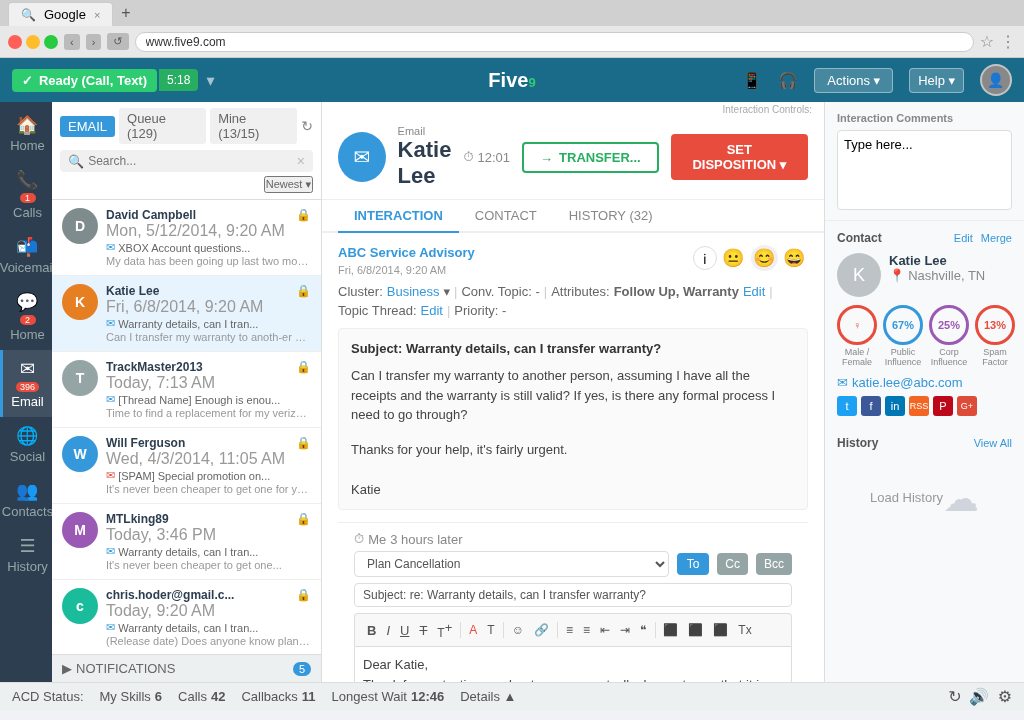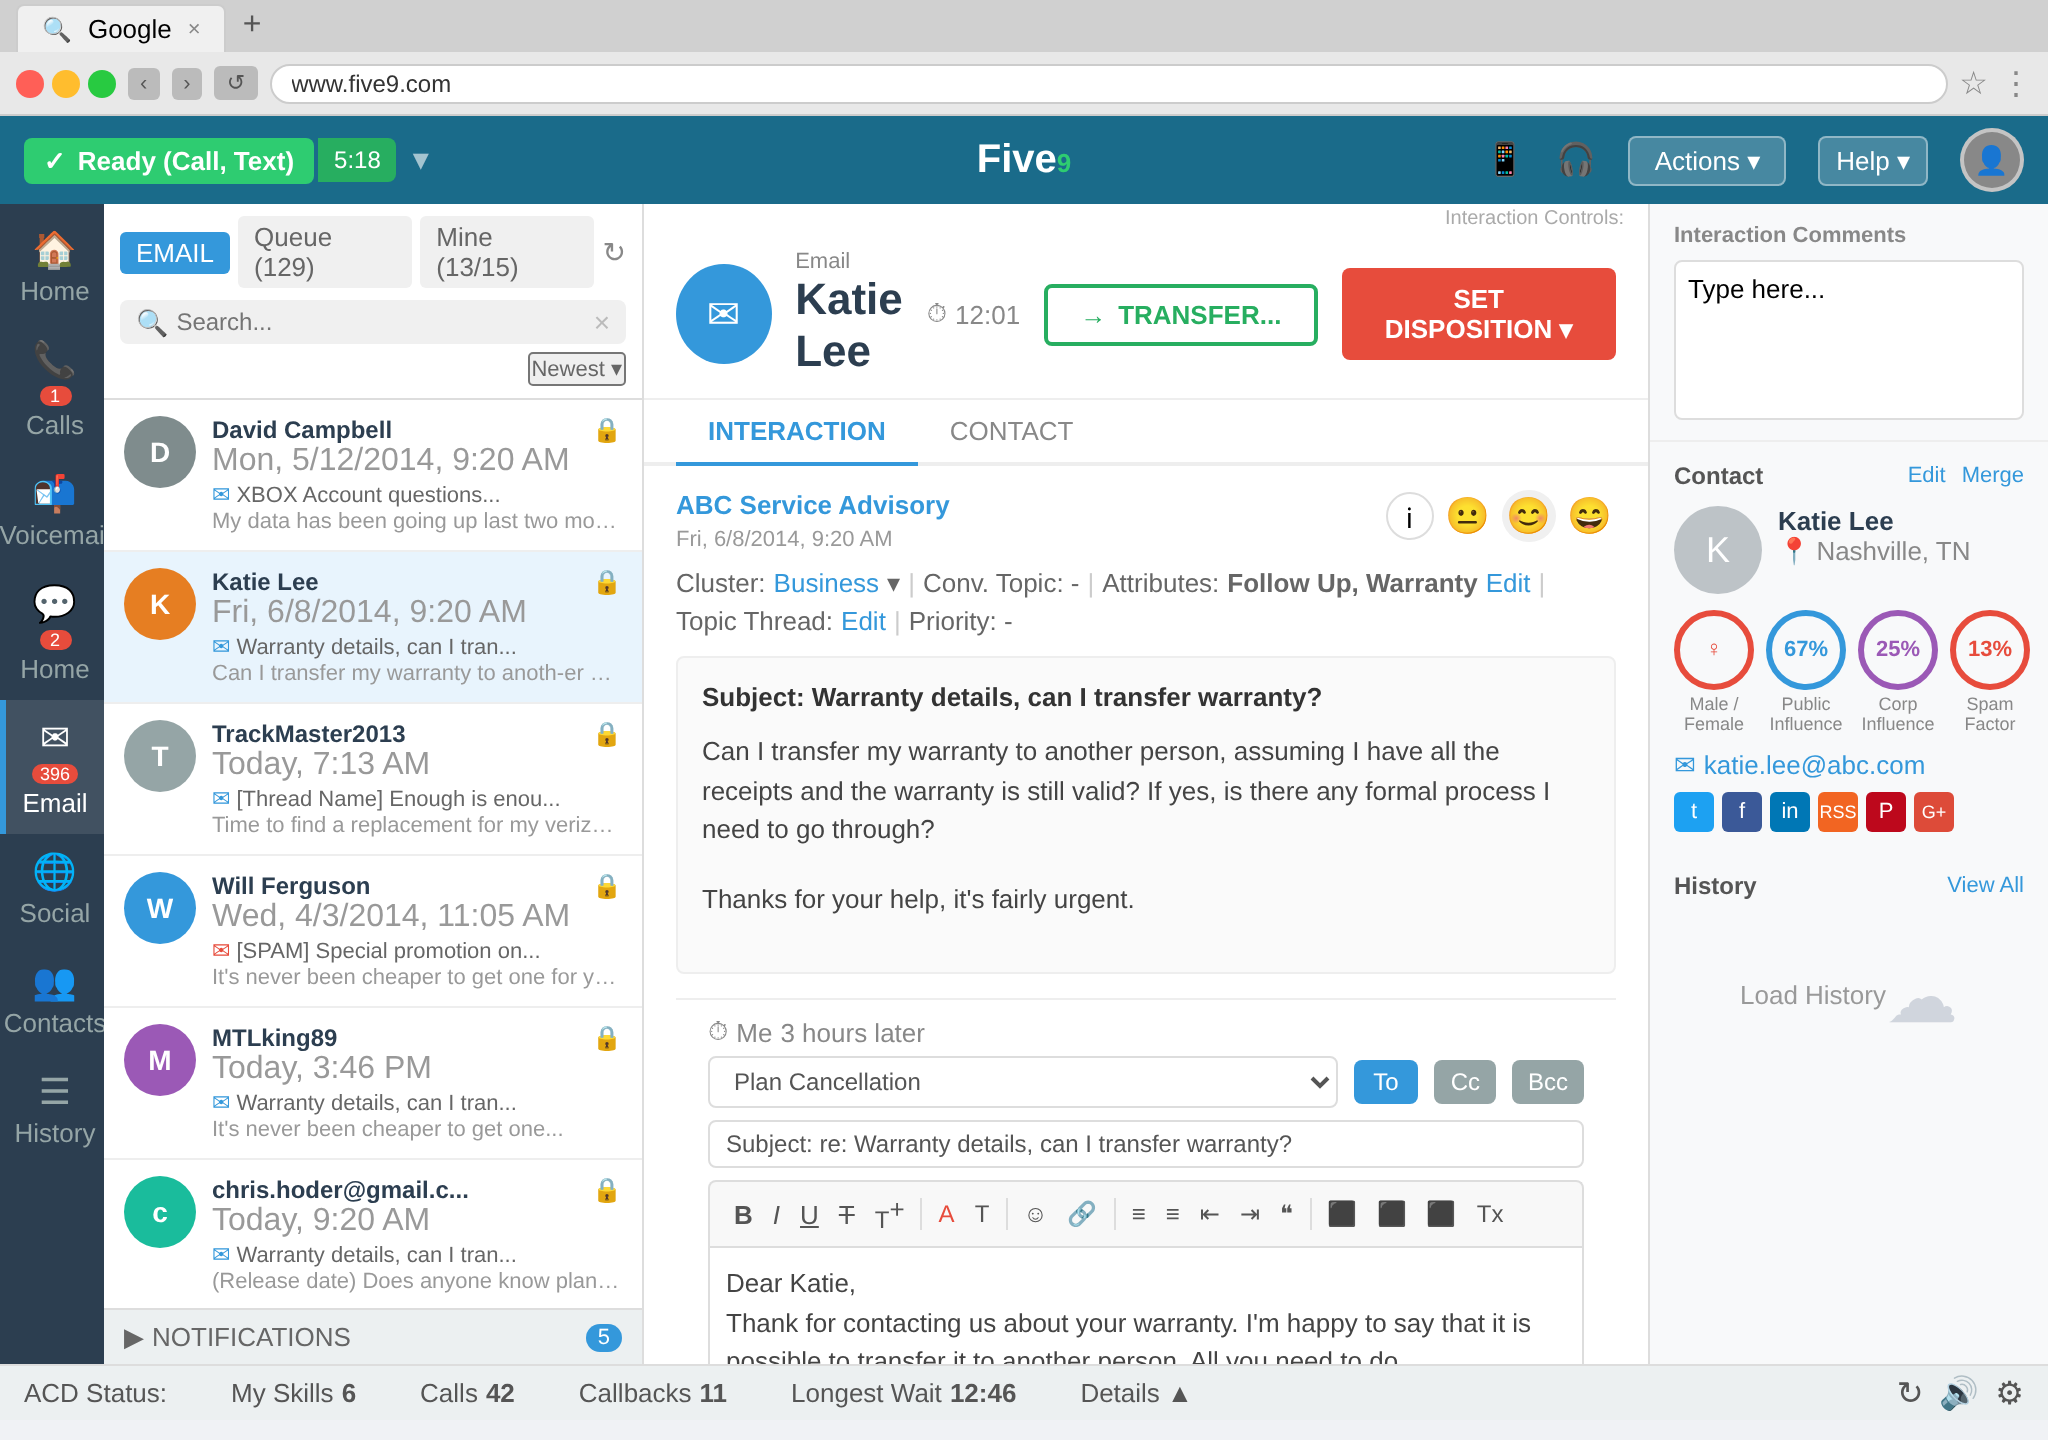--- a/index.html
+++ b/index.html
@@ -142,21 +142,21 @@
     .si-pinterest { background: #bd081c; }
     .si-google { background: #dd4b39; }
     .history-section { padding: 10px 12px; }
     .history-header { display: flex; justify-content: space-between; align-items: center; margin-bottom: 8px; }
     .history-title { font-size: 12px; font-weight: bold; color: #555; }
     .history-viewall { font-size: 11px; color: #3498db; cursor: pointer; }
     .load-history { display: flex; flex-direction: row; align-items: center; justify-content: center; padding: 16px; color: #bbb; }
     .load-history-icon { font-size: 36px; color: #d0d5dd; margin-top: 4px; }
 
     
-    .status-bar { height: 28px; background: #ecf0f1; border-top: 1px solid #ddd; display: flex; align-items: center; padding: 0 12px; gap: 32px; font-size: 12px; color: #555; }
+    .status-bar { height: 28px; background: #ecf0f1; border-top: 1px solid #ddd; display: flex; align-items: center; padding: 0 12px; gap: 16px; font-size: 12px; color: #555; }
     .status-item { display: flex; align-items: center; gap: 4px; }
     .status-count { font-weight: bold; }
 
     
     .emoji-row { display: flex; gap: 4px; align-items: center; }
     .emoji-btn { background: none; border: none; cursor: pointer; font-size: 18px; padding: 2px; }
 
     .me-label { font-size: 11px; color: #888; margin-bottom: 4px; display: flex; align-items: center; gap: 4px; }
   </style>
 </head>
@@ -410,20 +410,23 @@
         <button class="disposition-btn">SET DISPOSITION ▾</button>
       </div>
     </div>
 
     <div class="interaction-tabs">
       <div class="int-tab active">
         <span>INTERACTION</span>
       </div>
       <div class="int-tab">
         <span>CONTACT</span>
+      </div>
+      <div class="int-tab">
+        <span>HISTORY (32)</span>
       </div>
     </div>
 
     <div class="email-view">
       <div style="display:flex; justify-content:space-between; align-items:flex-start;">
         <div>
           <div class="email-subject-title">
             <span style="color:#3498db;">ABC Service Advisory</span>
           </div>
           <div class="email-date">Fri, 6/8/2014, 9:20 AM</div>
@@ -454,20 +457,21 @@
       </div>
 
       <div class="email-body-card">
         <div class="subject-line">
           <strong>Subject: Warranty details, can I transfer warranty?</strong>
         </div>
         <div class="email-body-text">Can I transfer my warranty to another person, assuming I have all the receipts and the warranty is still valid? If yes, is there any formal process I need to go through?</div>
         <br>
         <div class="email-body-text">Thanks for your help, it's fairly urgent.</div>
         <br>
+        <div class="email-signature">Katie</div>
       </div>
 
       <div class="reply-area">
         <div class="me-label">
           <span>⏱</span>
           <span>Me</span>
           <span>3 hours later</span>
         </div>
         <div class="reply-header">
           <select class="template-select">

